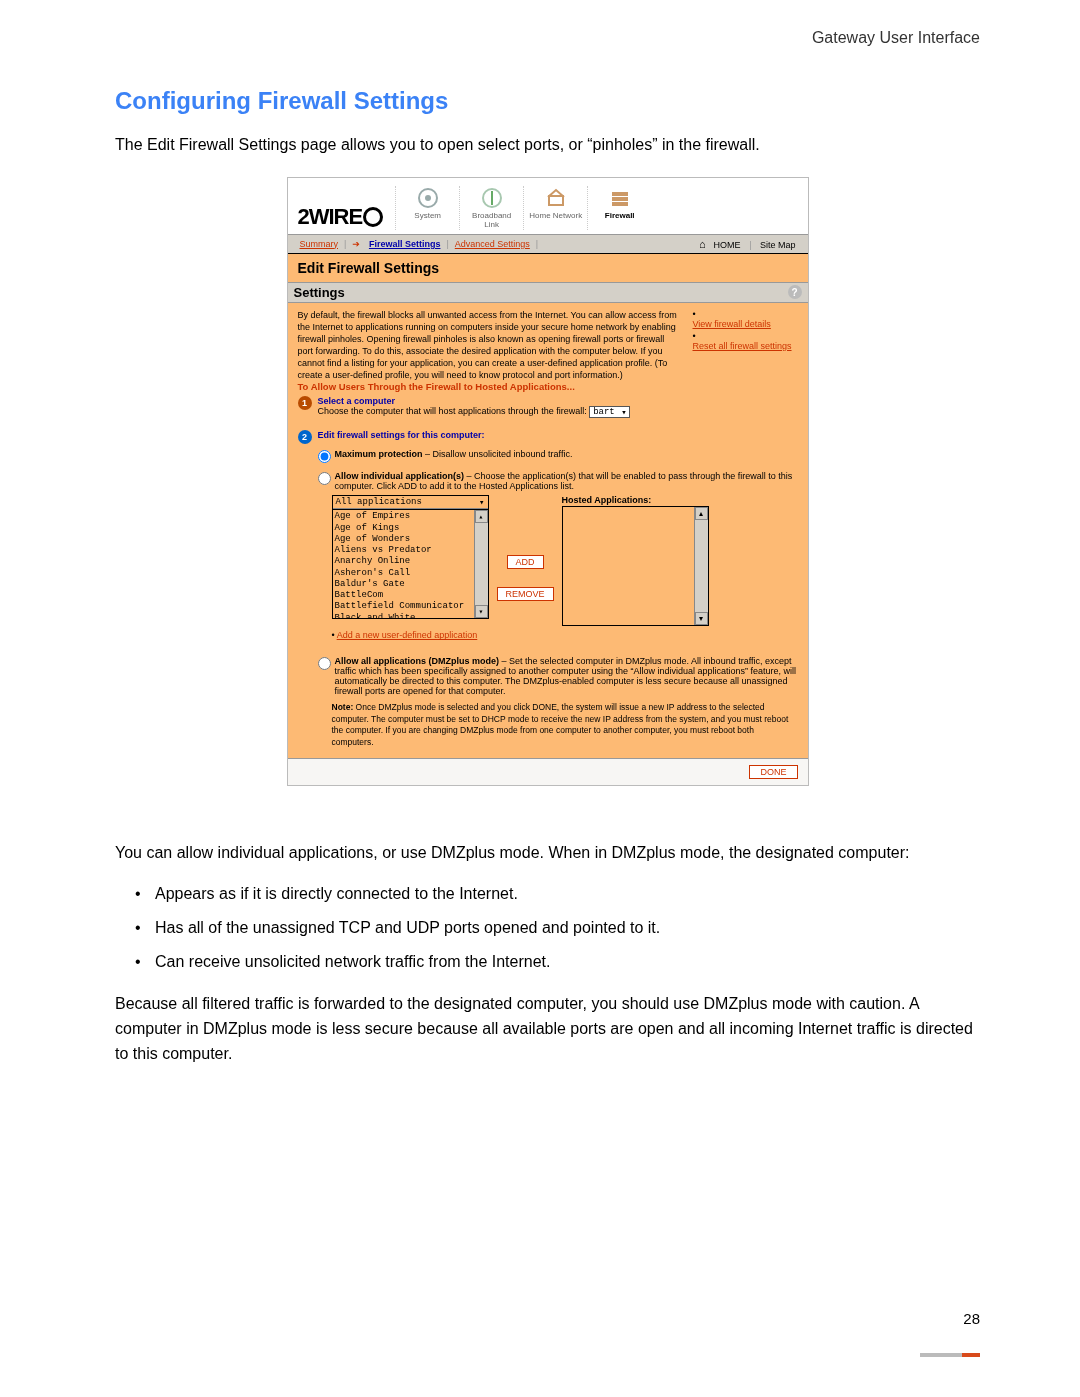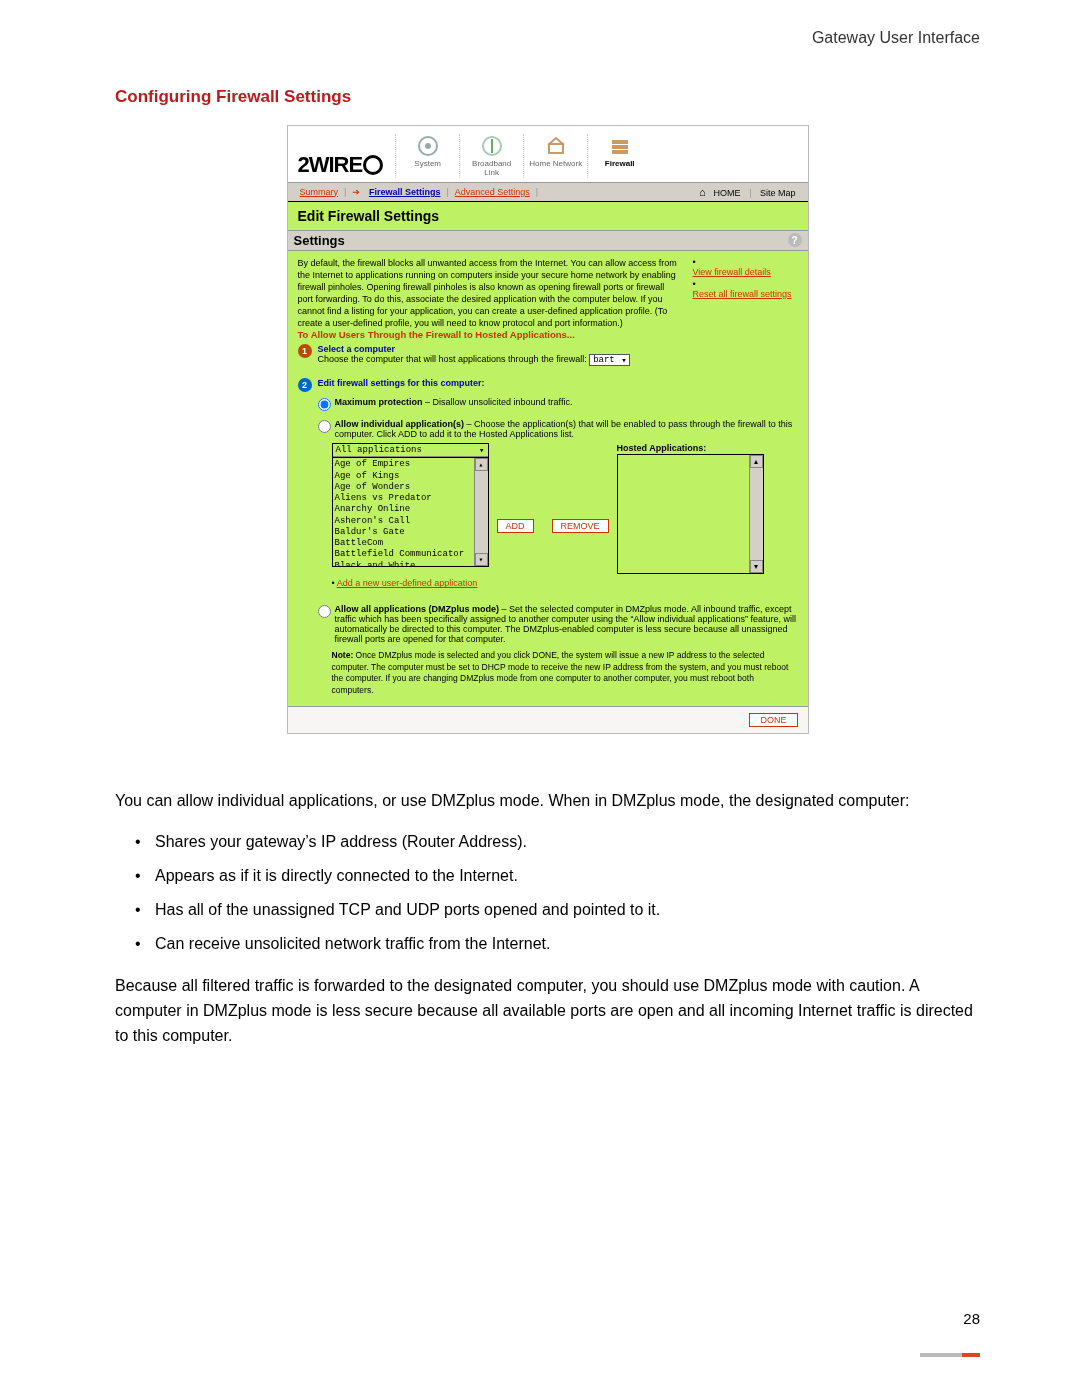--- a/index.html
+++ b/index.html
@@ -1,20 +1,20 @@
 <!DOCTYPE html>
 <html><head>
 <meta charset="utf-8">
 <style>
   html,body{margin:0;padding:0;background:#fff;font-family:Arial,Helvetica,sans-serif;color:#000}
   .page{width:1080px;min-height:1397px;margin:0 auto;position:relative;padding:29px 100px 40px 115px;box-sizing:border-box}
   .running-head{text-align:right;font-size:16px;color:#333;margin-bottom:40px}
-  .section-title{font-size:17px;font-weight:bold;color:#b91c1c;margin:0 0 18px 0}
+  .section-title{font-size:24px;font-weight:bold;color:#3b82f6;margin:0 0 18px 0}
   .intro{font-size:16px;line-height:1.5;margin:0 0 20px 0}
-  .screenshot{width:520px;margin:0 auto 55px auto;border:1px solid #bbb;background:#bef264;font-size:10px}
+  .screenshot{width:520px;margin:0 auto 55px auto;border:1px solid #bbb;background:#fdba74;font-size:10px}
   
   .topbar{display:flex;align-items:flex-end;padding:8px 10px 4px 10px;gap:12px;background:#fff}
   .logo{display:flex;align-items:center}
   .logo .dot{width:14px;height:14px;border:3px solid #000;border-radius:50%;margin-left:1px}
   .logo-text{font-family:Impact,Arial Black,sans-serif;font-size:22px;letter-spacing:-1px;font-weight:900}
   .nav-icons{display:flex;gap:0}
   .nav-icon{width:55px;display:flex;flex-direction:column;align-items:center;border-left:1px dotted #ccc;padding:0 4px}
   .nav-icon .ico{width:24px;height:24px;display:flex;align-items:center;justify-content:center}
   .nav-icon .lbl{font-size:8px;color:#666;text-align:center;line-height:1.1;margin-top:2px}
   .nav-icon.active .lbl{color:#000;font-weight:bold}
@@ -48,21 +48,21 @@
   .radio-row input{margin:1px 0 0 0}
   .apps-area{display:flex;gap:8px;margin:4px 0 0 34px}
   .col{display:flex;flex-direction:column}
   .sel-wrap{border:1px solid #000;font-family:"Courier New",monospace;font-size:9px;width:155px}
   .sel-head{padding:1px 12px 1px 3px;border-bottom:1px solid #888;position:relative;font-family:"Courier New",monospace}
   .sel-head:after{content:"▾";position:absolute;right:3px;top:1px}
   .listbox{font-family:"Courier New",monospace;font-size:9px;width:155px;height:108px;border:1px solid #000;border-top:none;overflow:hidden;position:relative}
   .listbox .items{padding:1px 2px;line-height:1.25}
   .scroll{position:absolute;right:0;top:0;bottom:0;width:13px;background:#d4d0c8;border-left:1px solid #888;display:flex;flex-direction:column;justify-content:space-between;align-items:center;font-size:8px}
   .scroll .arr{width:11px;height:11px;background:#d4d0c8;border:1px solid #888;display:flex;align-items:center;justify-content:center}
-  .midbtns{display:flex;flex-direction:row;gap:18px;align-items:center;justify-content:center;padding-top:34px}
+  .midbtns{display:flex;flex-direction:column;gap:18px;align-items:center;justify-content:center;padding-top:34px}
   .btn{border:1px solid #cc3300;color:#cc3300;background:#fff;font-size:9px;padding:1px 8px;cursor:pointer}
   .hosted-lbl{font-size:9px;font-weight:bold;margin-bottom:1px}
   .hosted-box{width:145px;height:118px;border:1px solid #000;position:relative}
   .add-link{margin:4px 0 16px 34px;font-size:9px}
   .add-link a{color:#cc3300;text-decoration:underline}
   .note{font-size:8.5px;margin:6px 0 0 34px;line-height:1.35}
   .done-row{border-top:1px solid #999;padding:6px 10px;text-align:right;background:#f7f6f4}
   .done-row .btn{padding:1px 10px}
   
   .prose{font-size:16px;line-height:1.55;margin:0 0 16px 0}
@@ -72,20 +72,21 @@
   .pagenum{position:absolute;right:100px;bottom:70px;font-size:15px}
   .footer-bar{position:absolute;right:100px;bottom:40px;height:4px;width:60px;background:linear-gradient(to right,#bbb 70%,#d84a1b 70%)}
 </style>
 </head>
 <body>
 
 <div class="page">
   <div class="running-head">Gateway User Interface</div>
 
   <h3 class="section-title">Configuring Firewall Settings</h3>
+  <p class="intro">The Edit Firewall Settings page allows you to open select ports, or “pinholes” in the firewall.</p>
 
   <div class="screenshot">
     <div class="topbar">
       <div class="logo">
         <span class="logo-text">2WIRE</span>
         <span class="dot"></span>
       </div>
       <div class="nav-icons">
         <div class="nav-icon">
           <span class="ico">
@@ -234,21 +235,20 @@
       <div class="note"><b>Note:</b><span> Once DMZplus mode is selected and you click DONE, the system will issue a new IP address to the selected computer. The computer must be set to DHCP mode to receive the new IP address from the system, and you must reboot the computer. If you are changing DMZplus mode from one computer to another computer, you must reboot both computers.</span></div>
     </div>
 
     <div class="done-row">
       <button class="btn">DONE</button>
     </div>
   </div>
 
   <p class="prose">You can allow individual applications, or use DMZplus mode. When in DMZplus mode, the designated computer:</p>
   <ul class="bullets" id="bullets">
-      <li>Shares your gateway’s IP address (Router Address).</li>
       <li>Appears as if it is directly connected to the Internet.</li>
       <li>Has all of the unassigned TCP and UDP ports opened and pointed to it.</li>
       <li>Can receive unsolicited network traffic from the Internet.</li>
     </ul>
   <p class="prose">Because all filtered traffic is forwarded to the designated computer, you should use DMZplus mode with caution. A computer in DMZplus mode is less secure because all available ports are open and all incoming Internet traffic is directed to this computer.</p>
 
   <div class="pagenum">28</div>
   <div class="footer-bar"></div>
 </div>
 

